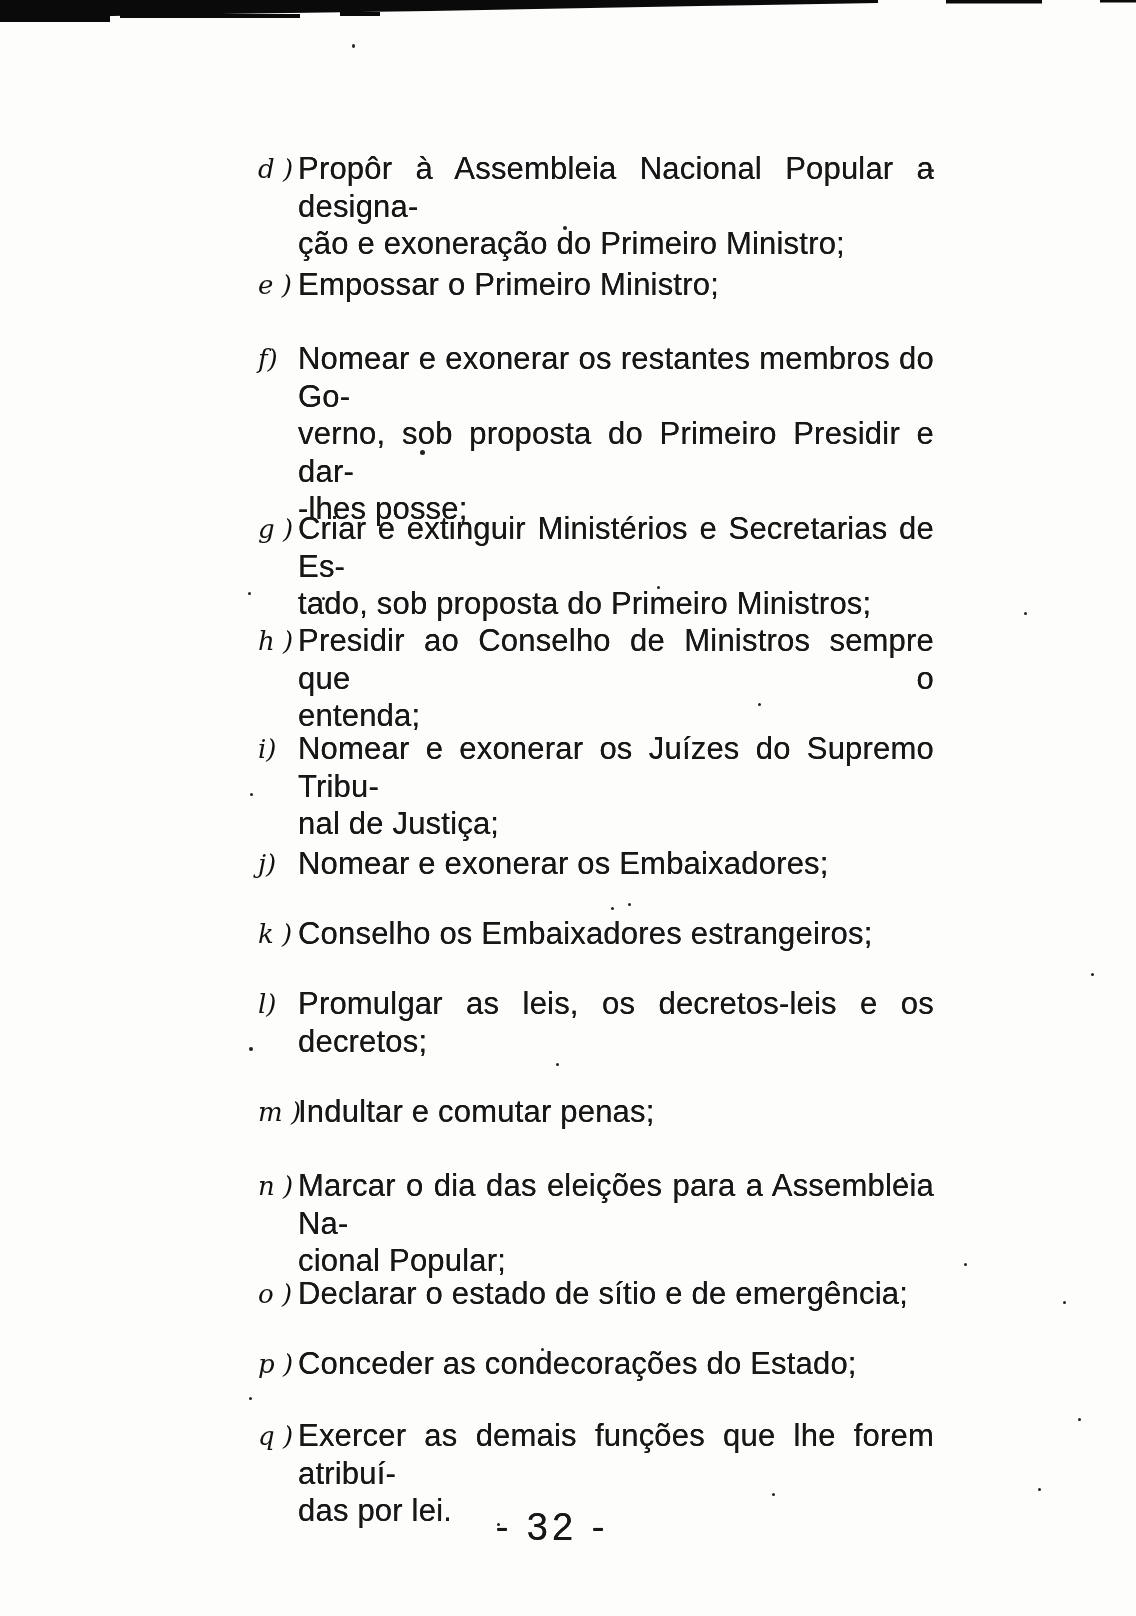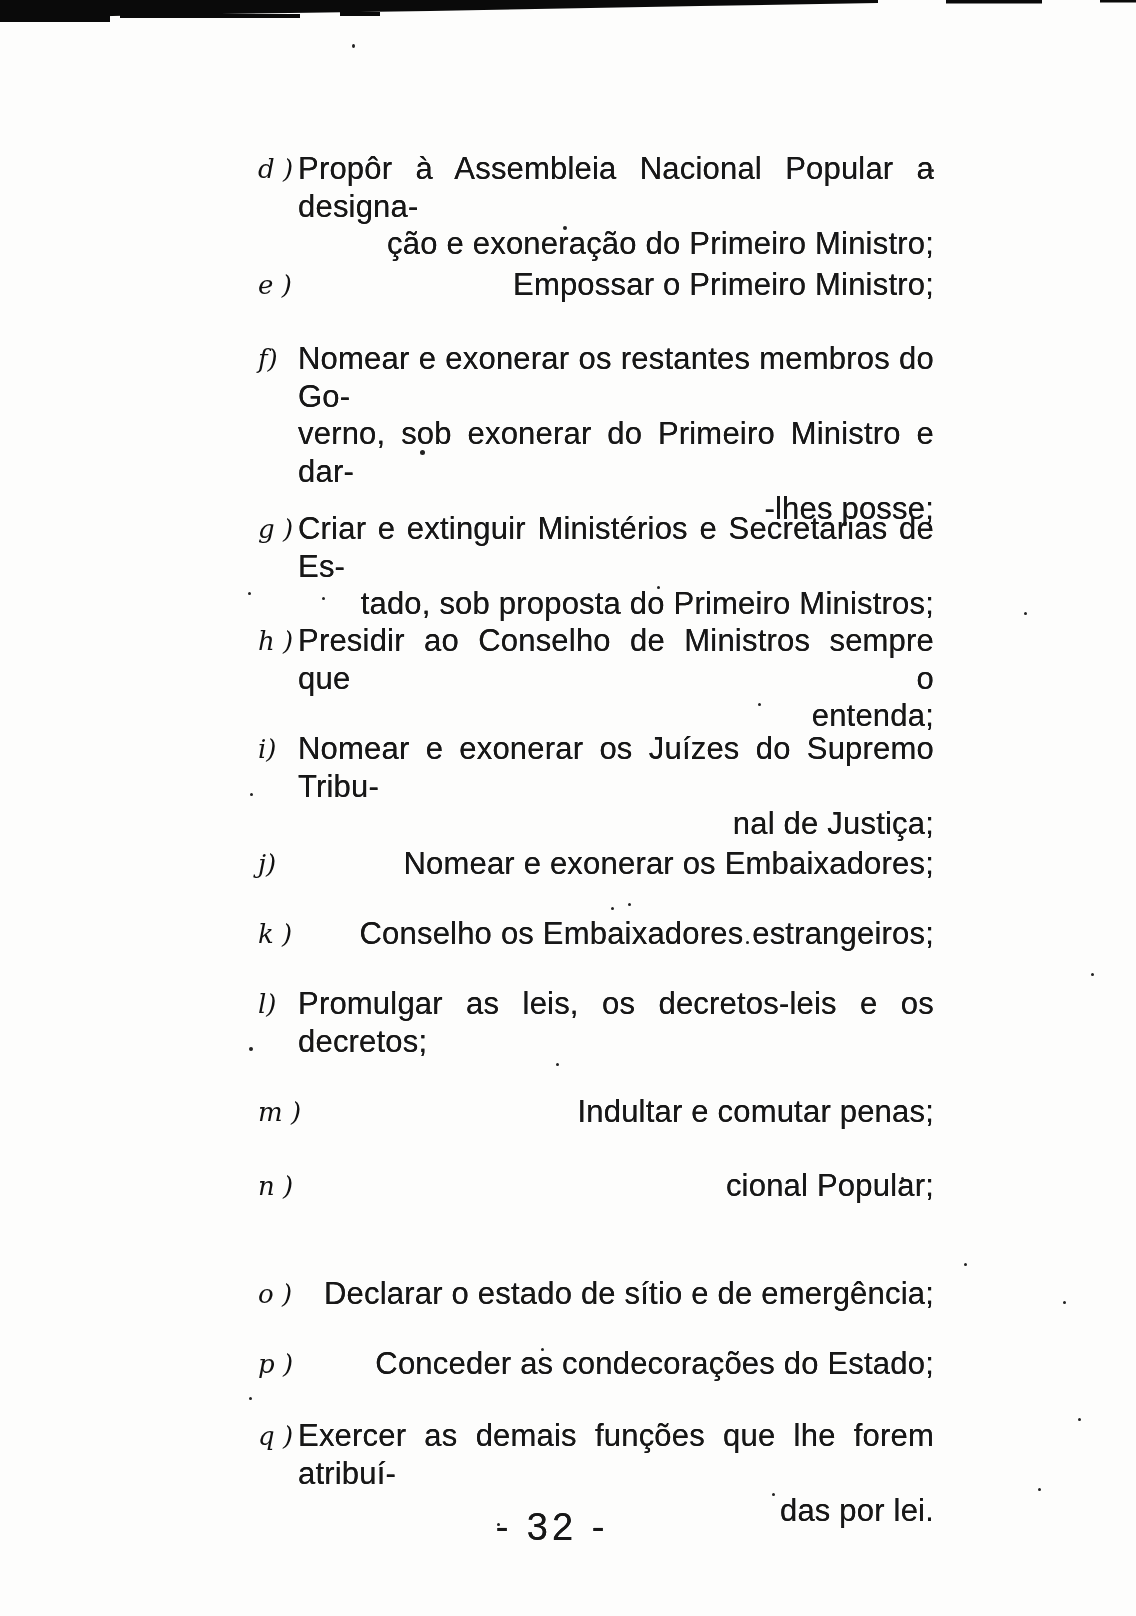--- a/index.html
+++ b/index.html
@@ -37,21 +37,21 @@
     color: #111;
   }
   .item .text {
     margin-left: 42px;
     width: 636px;
     font-size: 31px;
     line-height: 37.5px;
     letter-spacing: 0.2px;
     text-shadow: 0 0 0.6px #1a1a1a;
   }
-  .line { text-align: right; }
+  .line { text-align: left; }
   .line.fill {
     text-align: justify;
     text-align-last: justify;
   }
   .pagenum {
     position: absolute;
     top: 1506px;
     left: 420px;
     width: 264px;
     text-align: center;
@@ -91,21 +91,21 @@
     <span class="label">e )</span>
     <div class="text">
       <div class="line">Empossar o Primeiro Ministro;</div>
     </div>
   </div>
 
   <div class="item" style="top:340px">
     <span class="label">f)</span>
     <div class="text">
       <div class="line fill">Nomear e exonerar os restantes membros do Go-</div>
-      <div class="line fill">verno, sob exonerar do Primeiro Ministro e dar-</div>
+      <div class="line fill">verno, sob proposta do Primeiro Presidir e dar-</div>
       <div class="line">-lhes posse;</div>
     </div>
   </div>
 
   <div class="item" style="top:510px">
     <span class="label">g )</span>
     <div class="text">
       <div class="line fill">Criar e extinguir Ministérios e Secretarias de Es-</div>
       <div class="line">tado, sob proposta do Primeiro Ministros;</div>
     </div>
@@ -151,20 +151,21 @@
   <div class="item" style="top:1093px">
     <span class="label">m )</span>
     <div class="text">
       <div class="line">Indultar e comutar penas;</div>
     </div>
   </div>
 
   <div class="item" style="top:1167px">
     <span class="label">n )</span>
     <div class="text">
+      <div class="line fill">Marcar o dia das eleições para a Assembleia Na-</div>
       <div class="line">cional Popular;</div>
     </div>
   </div>
 
   <div class="item" style="top:1275px">
     <span class="label">o )</span>
     <div class="text">
       <div class="line">Declarar o estado de sítio e de emergência;</div>
     </div>
   </div>

